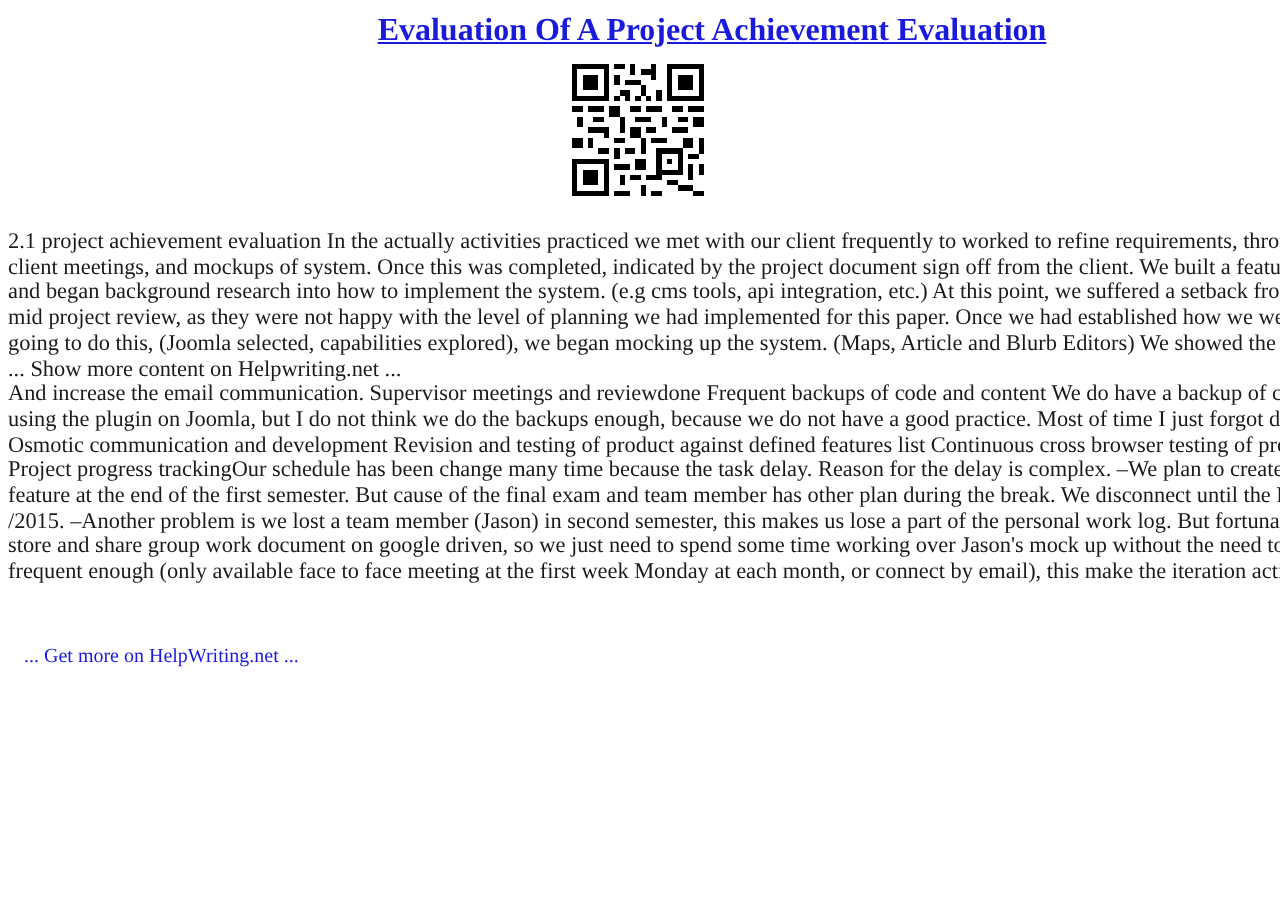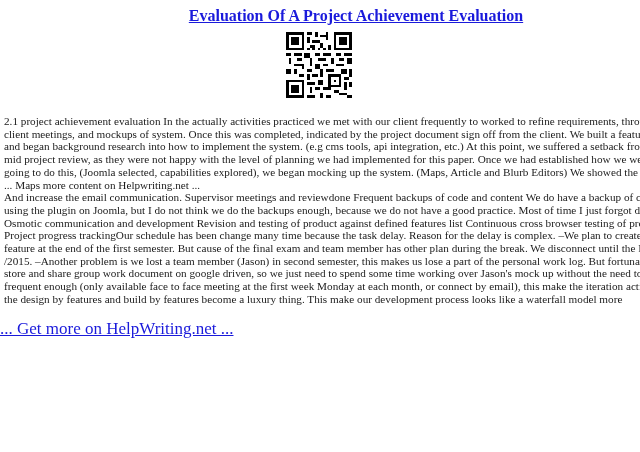--- a/index.html
+++ b/index.html
@@ -45,26 +45,25 @@
       width: 634px;
       font-size: 11.2px;
       line-height: 12.7px;
       color: #1a1a1a;
       margin: 0;
       white-space: nowrap;
     }
     .body-text .line { display: block; }
     .more-link {
       position: absolute;
-      left: 0;
+      left: 12px;
       top: 320px;
-      font-size: 17px;
+      font-size: 10px;
       line-height: 18px;
       color: #1a1adb;
-      text-decoration: underline;
       cursor: pointer;
     }
   </style>
 </head>
 <body>
 
 <h1 class="title">Evaluation Of A Project Achievement Evaluation</h1>
 
 <div class="qr">
   <svg viewBox="0 0 25 25" shape-rendering="crispEdges">
@@ -144,25 +143,24 @@
     </g>
   </svg>
 </div>
 
 <div class="body-text">
   <span class="line">2.1 project achievement evaluation In the actually activities practiced we met with our client frequently to worked to refine requirements, through</span>
   <span class="line">client meetings, and mockups of system. Once this was completed, indicated by the project document sign off from the client. We built a features list</span>
   <span class="line">and began background research into how to implement the system. (e.g cms tools, api integration, etc.) At this point, we suffered a setback from our</span>
   <span class="line">mid project review, as they were not happy with the level of planning we had implemented for this paper. Once we had established how we were</span>
   <span class="line">going to do this, (Joomla selected, capabilities explored), we began mocking up the system. (Maps, Article and Blurb Editors) We showed the client the</span>
-  <span class="line">... Maps more content on Helpwriting.net ...</span>
+  <span class="line">... Show more content on Helpwriting.net ...</span>
   <span class="line">And increase the email communication. Supervisor meetings and reviewdone Frequent backups of code and content We do have a backup of code by</span>
   <span class="line">using the plugin on Joomla, but I do not think we do the backups enough, because we do not have a good practice. Most of time I just forgot do that.</span>
   <span class="line">Osmotic communication and development Revision and testing of product against defined features list Continuous cross browser testing of product</span>
   <span class="line">Project progress trackingOur schedule has been change many time because the task delay. Reason for the delay is complex. –We plan to create the</span>
   <span class="line">feature at the end of the first semester. But cause of the final exam and team member has other plan during the break. We disconnect until the February</span>
   <span class="line">/2015. –Another problem is we lost a team member (Jason) in second semester, this makes us lose a part of the personal work log. But fortunately we</span>
   <span class="line">store and share group work document on google driven, so we just need to spend some time working over Jason's mock up without the need to</span>
   <span class="line">frequent enough (only available face to face meeting at the first week Monday at each month, or connect by email), this make the iteration activity in</span>
-  <span class="line">the design by features and build by features become a luxury thing. This make our development process looks like a waterfall model more</span>
 </div>
 
 <a class="more-link">... Get more on HelpWriting.net ...</a>
 
 </body></html>

